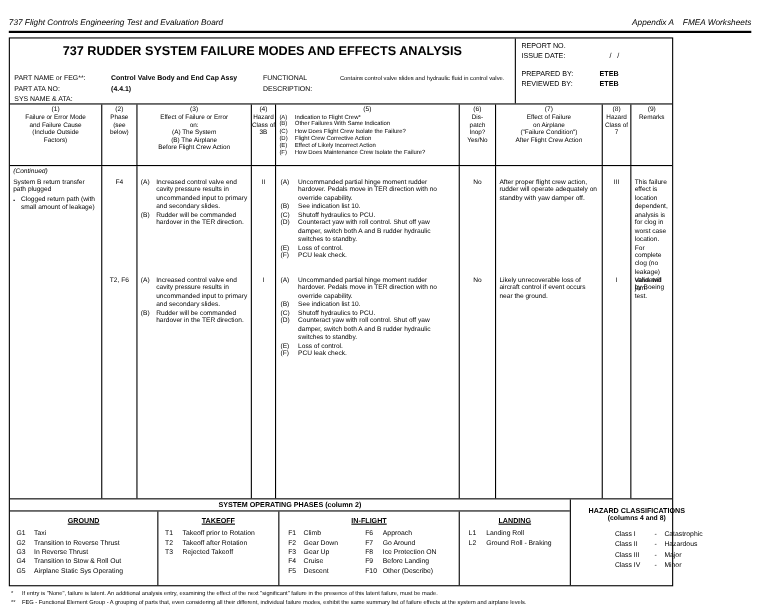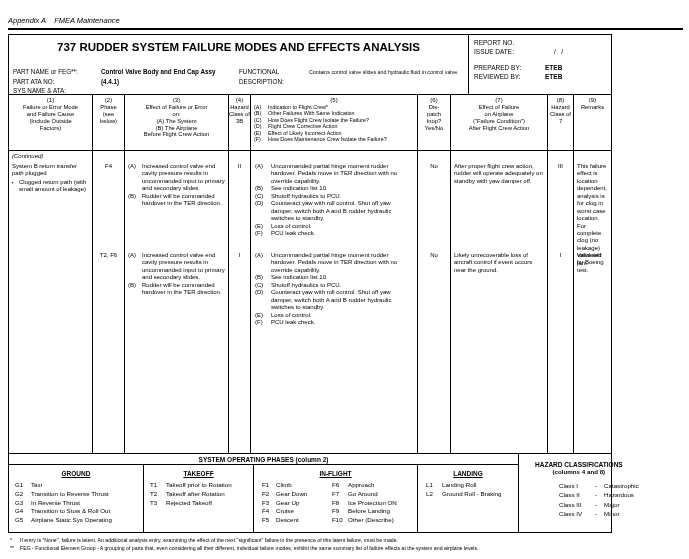--- a/index.html
+++ b/index.html
@@ -96,21 +96,22 @@
   .footnotes{position:absolute;left:10px;top:537px;right:4px;font-size:5.2px;line-height:1.45;}
   .fnrow{display:flex;}
   .fnm{flex:none;width:10px;white-space:pre;}
 </style>
 </head>
 <body>
 
 <div class="page">
 
   <div class="topbar">
-    <span class="pre">Appendix A    FMEA Maintenance</span>
+    <span>737 Flight Controls Engineering Test and Evaluation Board</span>
+    <span class="pre">Appendix A    FMEA Worksheets</span>
   </div>
   <div class="toprule"></div>
 
   <div class="worksheet">
 
     <div class="title-block">
       <div class="tb-left">
         <div class="ws-title">737 RUDDER SYSTEM FAILURE MODES AND EFFECTS ANALYSIS</div>
         <span class="lab" style="left:4px;top:33px">PART NAME or FEG**:</span>
         <span class="val" style="left:92px;top:33px">Control Valve Body and End Cap Assy</span>

